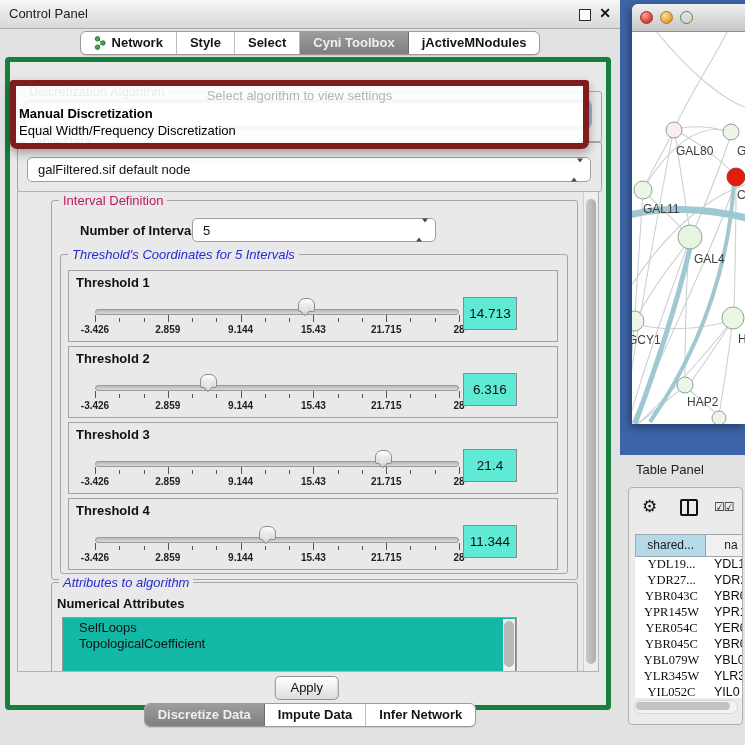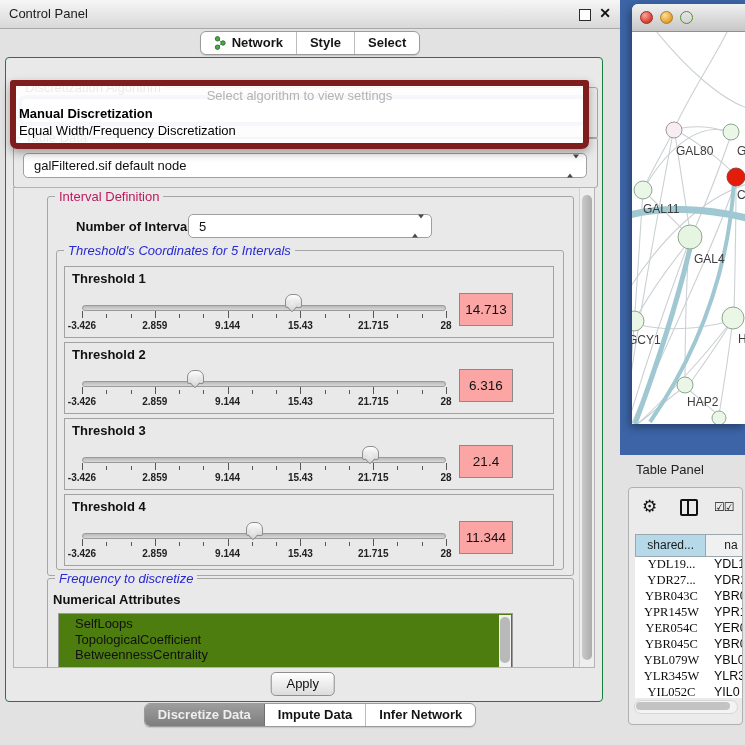--- a/index.html
+++ b/index.html
@@ -18,21 +18,21 @@
   .tabrow{position:absolute;left:0;width:620px;text-align:center;}
   .seg{display:inline-flex;border:1px solid #9b9b9b;border-radius:6px;overflow:hidden;
        background:#fff;height:22px;box-shadow:0 1px 1px rgba(0,0,0,.12);vertical-align:top;}
   .seg .tab{display:flex;align-items:center;gap:5px;padding:0 13px;font-size:13px;font-weight:600;
             color:#151515;border-right:1px solid #bdbdbd;line-height:22px;}
   .seg .tab:last-child{border-right:none;}
   .seg .tab.active{background:linear-gradient(#9d9d9d,#7e7e7e);color:#efefef;border-right-color:#6f6f6f;}
   .neticon svg{display:block;}
 
   #main-panel{position:absolute;left:5px;top:57px;width:596px;height:643px;
-              border:1px solid #15803d;border-radius:4px;background:#e9e9e9;}
+              border:5px solid #15803d;border-radius:4px;background:#e9e9e9;}
 
   .group{position:absolute;border:1px solid #a6a6a6;border-radius:3px;}
   .gtitle{position:absolute;top:-8px;left:7px;background:#e9e9e9;padding:0 4px;font-size:13px;white-space:nowrap;}
   .t-green{color:#be185d;}
   .t-blue{color:#2727d3;font-style:italic;}
   .t-dim{color:#333;}
 
   .combo{position:absolute;background:#fff;border:1px solid #9f9f9f;border-radius:5px;
          font-size:13px;color:#111;line-height:23px;padding-left:10px;box-sizing:border-box;}
   .combo .arrows{position:absolute;right:7px;top:50%;transform:translateY(-50%);}
@@ -51,38 +51,38 @@
 
   #scrollpane{position:absolute;left:7px;top:129px;width:580px;height:479px;
               border:1px solid #b3b3b3;background:#e9e9e9;overflow:hidden;}
   #vscroll{position:absolute;right:0;top:0;bottom:0;width:14px;background:#eeeeee;border-left:1px solid #cfcfcf;}
   #vscroll .vthumb{position:absolute;left:2px;right:2px;top:7px;bottom:7px;border-radius:6px;
                    background:linear-gradient(90deg,#c9c9c9,#adadad);}
 
   
   .thr-row{position:absolute;left:7px;width:488px;height:70px;border:1px solid #a2a2a2;background:#e9e9e9;}
   .thr-title{position:absolute;left:7px;top:4px;font-size:13px;font-weight:bold;color:#111;}
-  .sl{position:absolute;left:17px;top:0;width:364px;height:70px;}
+  .sl{position:absolute;left:26px;top:0;width:364px;height:70px;}
   .track{position:absolute;left:0;right:0;top:38px;height:4px;border:1px solid #9a9a9a;border-radius:3px;
          background:linear-gradient(#b9b9b9,#d9d9d9);}
   .thumb{position:absolute;top:27px;width:15px;height:12px;z-index:2;
          background:linear-gradient(#fefefe,#d9d9d9);border:1px solid #8d8d8d;border-radius:7px 7px 2px 2px;}
   .thumb:after{content:"";position:absolute;left:2.5px;top:7.5px;width:7px;height:7px;
          background:linear-gradient(135deg,#f2f2f2,#d2d2d2);border:1px solid #8d8d8d;border-top:none;border-left:none;
          transform:rotate(45deg);border-radius:0 0 2px 0;}
   .ticks{position:absolute;left:0;top:44px;width:100%;height:9px;}
   .tick{position:absolute;width:1px;height:4px;top:3px;background:#555;}
   .tick.major{height:7px;top:0;}
   .tlabels{position:absolute;left:0;top:53px;width:100%;height:12px;}
   .tlabels span{position:absolute;transform:translateX(-50%);font-size:10px;font-weight:700;color:#222;white-space:nowrap;}
-  .thr-value{position:absolute;left:394px;top:26px;width:52px;height:31px;background:#fca5a5;border:1px solid #8a8a8a;
+  .thr-value{position:absolute;left:394px;top:26px;width:52px;height:31px;background:#5eead4;border:1px solid #8a8a8a;
              font-size:13.5px;color:#111;display:flex;align-items:center;justify-content:center;}
 
   
-  #attr-list{position:absolute;left:10px;top:34px;width:455px;height:80px;background:#4d7c0f;border:1px solid #9a9a9a;
+  #attr-list{position:absolute;left:10px;top:34px;width:455px;height:80px;background:#14b8a6;border:1px solid #9a9a9a;
              overflow:hidden;padding-top:2px;box-sizing:border-box;}
   #attr-list .li{padding-left:16px;font-size:13px;line-height:15.5px;color:#111;}
   #attr-sbar{position:absolute;right:1px;top:1px;bottom:1px;width:12px;background:#f1f1f1;}
   #attr-sbar .vthumb{position:absolute;left:1px;right:1px;top:2px;height:46px;border-radius:5px;background:#b9b9b9;}
 
   #apply-btn{position:absolute;left:50%;top:614px;transform:translateX(-52%);width:62px;height:22px;
              border:1px solid #8f8f8f;border-radius:5px;background:linear-gradient(#ffffff,#dcdcdc);
              font-size:13px;color:#111;text-align:center;line-height:21px;}
 
   
@@ -141,20 +141,26 @@
               <circle cx="9" cy="7" r="2.2" fill="#49a74b" stroke="#2f7a31"></circle>
             </svg>
           </span>
           <span>Network</span>
         </div>
         <div class="tab">
           <span>Style</span>
         </div>
         <div class="tab">
           <span>Select</span>
+        </div>
+        <div class="tab active">
+          <span>Cyni Toolbox</span>
+        </div>
+        <div class="tab">
+          <span>jActiveMNodules</span>
         </div>
       </div>
   </div>
 
   <div id="main-panel">
     <div class="group" style="left:7px;top:29px;width:583px;height:50px;">
       <span class="gtitle t-dim">Discretization Algorithm</span>
     </div>
     <div class="combo focusring" style="left:15px;top:40px;width:564px;height:25px;"></div>
 
@@ -309,29 +315,28 @@
                   <span style="left: 291.2px;">21.715</span>
                   <span style="left: 364px;">28</span>
                 </div>
     </div>
     <div class="thr-value">11.344</div>
   </div>
           </div>
       </div>
 
       <div class="group" style="left:33px;top:390px;width:525px;height:118px;">
-        <span class="gtitle t-blue">Frequency to discretize</span>
+        <span class="gtitle t-blue">Attributes to algorithm</span>
         <span style="position:absolute;left:5px;top:13px;font-size:13px;font-weight:bold;color:#111;">Numerical Attributes</span>
         <div id="attr-list">
           <div id="attr-sbar">
               <div class="vthumb"></div>
             </div>
         <div class="li">SelfLoops</div>
             <div class="li">TopologicalCoefficient</div>
-            <div class="li">BetweennessCentrality</div>
           </div>
       </div>
 
       <div id="vscroll">
           <div class="vthumb"></div>
         </div>
     </div>
 
     <div id="apply-btn">Apply</div>
   </div>

